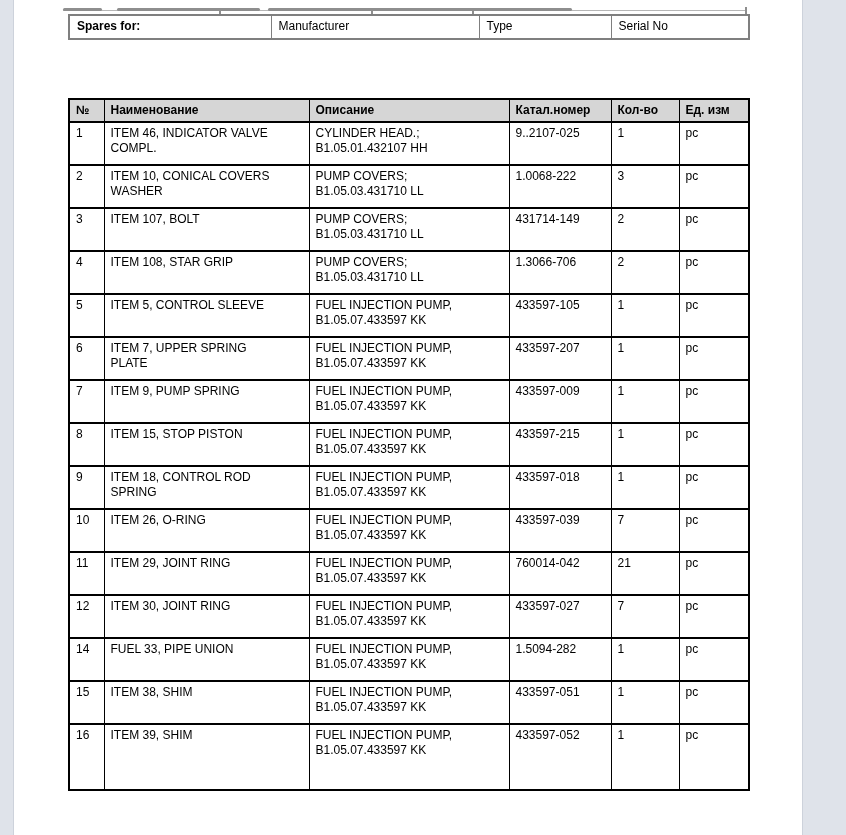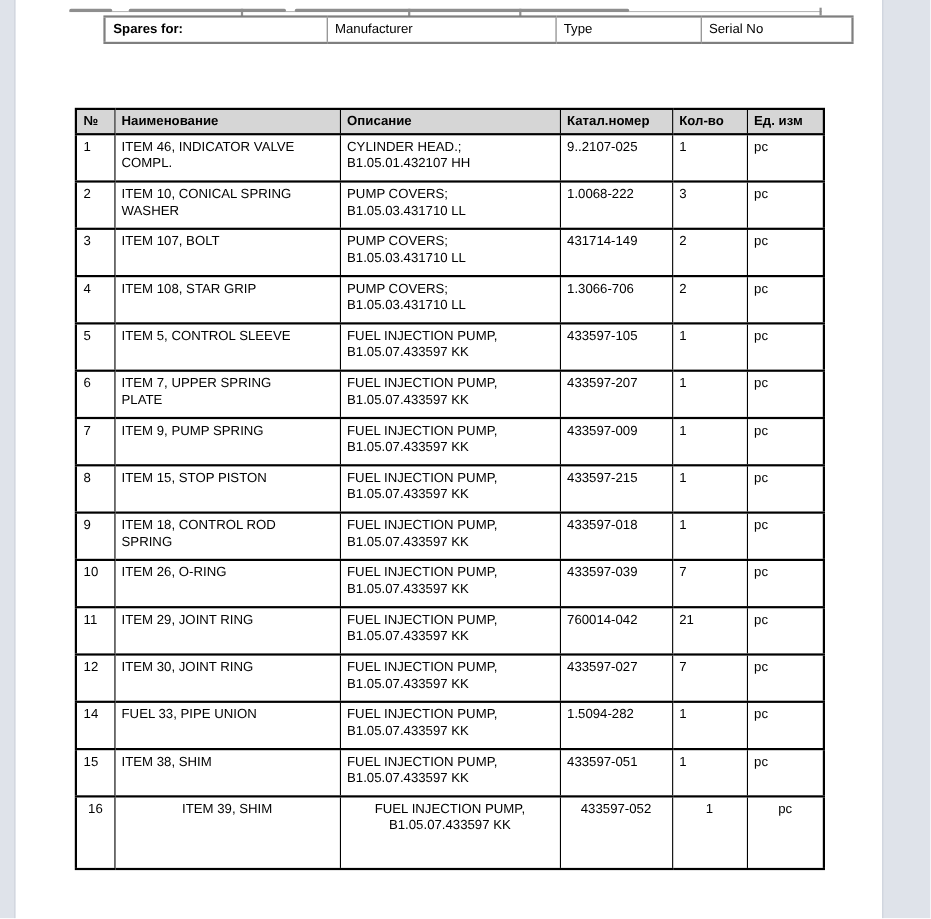--- a/index.html
+++ b/index.html
@@ -41,21 +41,20 @@
   .tick-2 { left: 371px; }
   .tick-3 { left: 472px; }
   .tick-4 { left: 745px; top: 7px; }
 
   table { border-collapse: collapse; table-layout: fixed; }
 
   
   .info-table {
     position: absolute; left: 68px; top: 14px; width: 680px;
     border: 2px solid #7f7f7f;
-    margin-left: 26px;
   }
   .info-table td {
     border-left: 1px solid #7f7f7f;
     border-right: 1px solid #7f7f7f;
     border-top: 2px solid #7f7f7f;
     border-bottom: 2px solid #7f7f7f;
     padding: 3px 7px;
     vertical-align: top;
     font-size: 12px;
     line-height: 15px;
@@ -86,21 +85,21 @@
   .parts-table th {
     background: #d6d6d6;
     font-weight: bold;
     height: 15px;
     white-space: nowrap;
   }
   .parts-table td {
     height: 35px;
     white-space: pre-line;
   }
-  .parts-table tbody tr:last-child td { height: 58px; text-align: center; }
+  .parts-table tbody tr:last-child td { height: 58px; }
 </style>
 </head>
 <body>
 
 <div class="screen">
 
   <div class="side-strip strip-left"></div>
   <div class="side-strip strip-right"></div>
 
   <div>
@@ -157,21 +156,21 @@
 COMPL.</td>
     <td>CYLINDER HEAD.;
 B1.05.01.432107 HH</td>
     <td>9..2107-025</td>
     <td>1</td>
     <td>pc</td>
   </tr>
 
   <tr>
     <td>2</td>
-    <td>ITEM 10, CONICAL SPRING
+    <td>ITEM 10, CONICAL COVERS
 WASHER</td>
     <td>PUMP COVERS;
 B1.05.03.431710 LL</td>
     <td>1.0068-222</td>
     <td>3</td>
     <td>pc</td>
   </tr>
 
   <tr>
     <td>3</td>

